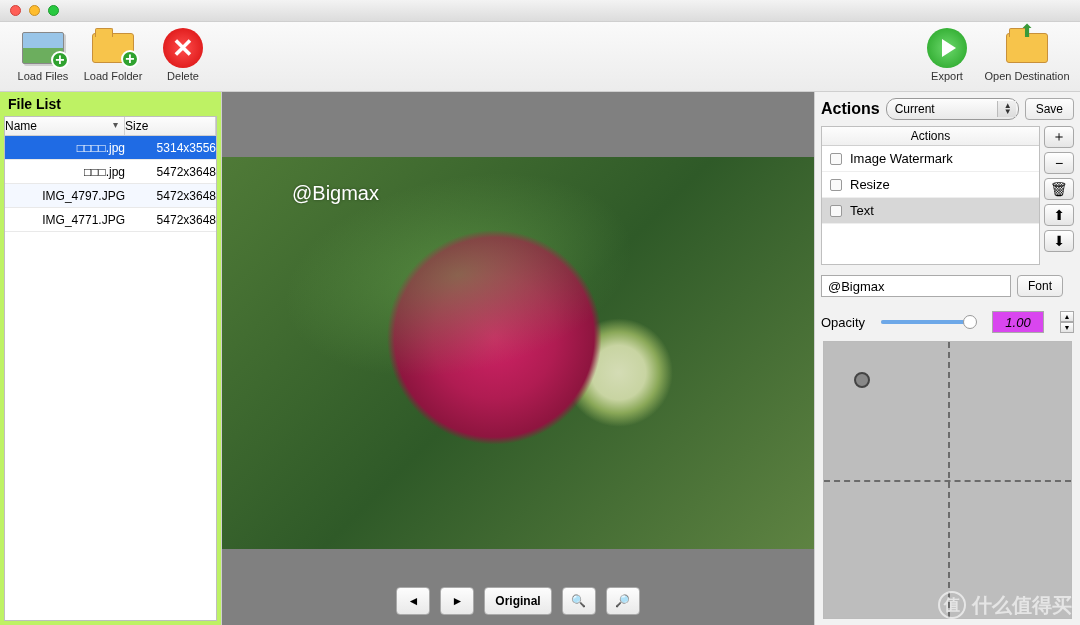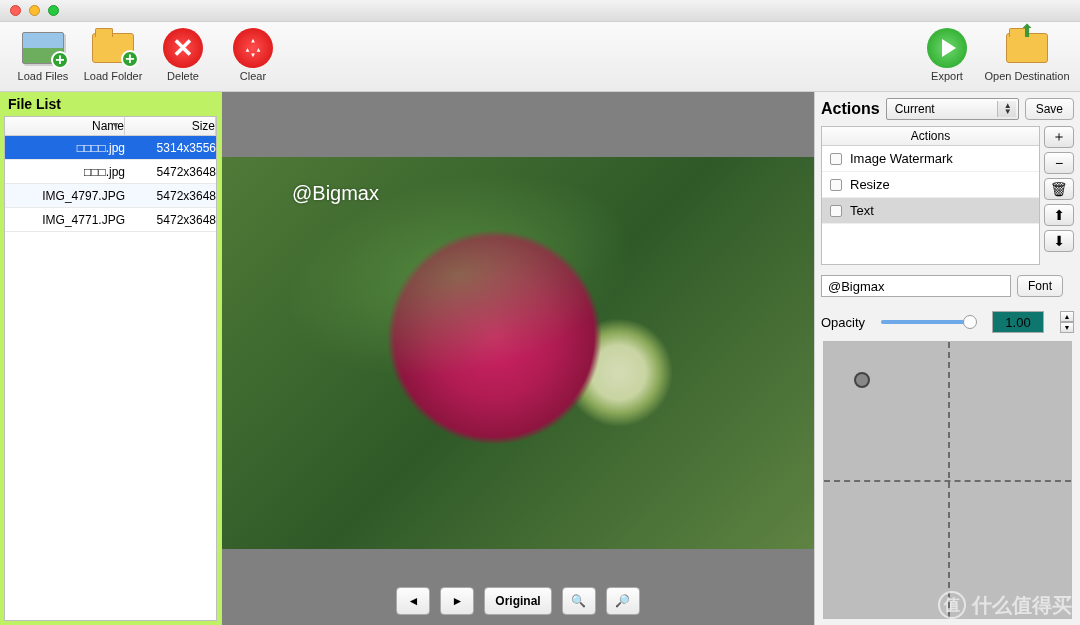--- a/index.html
+++ b/index.html
@@ -38,21 +38,21 @@
 .ico-export::after { content:""; width:0; height:0; border-left:14px solid #fff; border-top:9px solid transparent; border-bottom:9px solid transparent; margin-left:3px; }
 
 
 .main-area { display: flex; height: calc(100% - 92px); }
 
 
 .left-panel { width: 222px; background: #bef264; border-right: 1px solid #cfcfcf; display:flex; flex-direction:column; }
 .left-panel .panel-title { font-size: 14px; font-weight: 600; padding: 4px 8px 2px 8px; }
 .file-table { border: 1px solid #bfbfbf; margin: 2px 4px 4px 4px; flex:1; background:#fff; display:flex; flex-direction:column; }
 .ft-head { display:flex; background: linear-gradient(#fdfdfd,#f0f0f0); border-bottom:1px solid #cfcfcf; }
-.ft-head .col { font-size:12px; padding:2px 0; text-align:right; border-right:1px solid #d0d0d0; position:relative; }
+.ft-head .col { font-size:12px; padding:2px 0; text-align:left; border-right:1px solid #d0d0d0; position:relative; }
 .ft-head .col.sort::after { content:"▾"; position:absolute; right:6px; font-size:10px; color:#555; }
 .col-name { flex: 0 0 120px; }
 .col-size { flex: 1; }
 .ft-body { flex:1; overflow:auto; }
 .ft-row { display:flex; height:24px; align-items:center; font-size:12px; border-bottom:1px solid #e9e9e9; background:#f4f8ff; cursor:pointer;text-align:right; }
 .ft-row:nth-child(2n) { background:#fff; }
 .ft-row.selected { background:#1f6be4; color:#fff; }
 .ft-row .col { padding-left:6px; }
 
 
@@ -61,21 +61,21 @@
 .preview-img .leaf1 { position:absolute; width:60%; height:50%; left:10%; top:5%; background: radial-gradient(ellipse at center, rgba(110,170,80,0.5), transparent 70%); transform:rotate(-12deg); }
 .watermark { position:absolute; left:70px; top:25px; color:#fff; font-size:20px; font-weight:500; text-shadow:0 0 3px rgba(0,0,0,0.4); }
 .preview-toolbar { position:absolute; bottom:10px; left:0; right:0; display:flex; justify-content:center; gap:10px; }
 .p-btn { height:28px; min-width:38px; background:linear-gradient(#fdfdfd,#e9e9e9); border:1px solid #aaa; border-radius:4px; display:flex; align-items:center; justify-content:center; font-size:12px; font-weight:600; cursor:pointer; padding:0 10px; }
 .p-btn.ico { min-width:34px; padding:0; }
 
 
 .right-panel { width: 266px; background:#f2f2f2; border-left:1px solid #cfcfcf; display:flex; flex-direction:column; padding:6px 6px 0 6px; gap:6px; overflow:hidden; }
 .section-title { font-size:16px; font-weight:600; }
 .actions-bar { display:flex; align-items:center; gap:6px; }
-.dropdown { flex:1; height:22px; background:linear-gradient(#fdfdfd,#e9e9e9); border:1px solid #999; font-size:12px; display:flex; align-items:center; padding-left:8px; position:relative; border-radius:2px; cursor:pointer; }
+.dropdown { flex:1; height:22px; background:linear-gradient(#fdfdfd,#e9e9e9); border:1px solid #999; font-size:12px; display:flex; align-items:center; padding-left:8px; position:relative; border-radius:10px; cursor:pointer; }
 .dropdown::after { content:""; position:absolute; right:2px; top:2px; bottom:2px; width:18px; border-left:1px solid #bbb; background:linear-gradient(#f0f0f0,#dcdcdc); }
 .dropdown .chev { position:absolute; right:6px; font-size:8px; color:#333; display:flex; flex-direction:column; line-height:6px; z-index:1;}
 .btn { height:22px; background:linear-gradient(#fdfdfd,#ececec); border:1px solid #aaa; border-radius:4px; font-size:12px; padding:0 10px; cursor:pointer; }
 
 .actions-wrap { display:flex; gap:4px; }
 .actions-list { flex:1; border:1px solid #bfbfbf; background:#fff; }
 .al-head { font-size:12px; text-align:center; background:linear-gradient(#fdfdfd,#f0f0f0); border-bottom:1px solid #d0d0d0; padding:2px 0;}
 .al-item { display:flex; align-items:center; gap:8px; height:26px; padding-left:8px; font-size:13px; border-bottom:1px solid #eee; cursor:pointer; }
 .al-item.sel { background:#d7d7d7; }
 .al-check { width:12px; height:12px; border:1px solid #999; border-radius:2px; background:#fafafa; }
@@ -84,21 +84,21 @@
 
 .options { flex:1; display:flex; flex-direction:column; }
 .opt-row { display:flex; gap:6px; align-items:center; margin:4px 0; }
 .text-input { flex:1; height:22px; border:1px solid #aaa; background:#fff; font-size:13px; padding:0 6px; }
 .color-btn { color:#ff1a1a;margin-left:31px; }
 
 .opacity-row { display:flex; align-items:center; gap:16px; margin-top:10px; font-size:13px; }
 .slider { flex:1; height:4px; background:#c8c8c8; border-radius:2px; position:relative; }
 .slider .fill { position:absolute; left:0; top:0; bottom:0; width:100%; background:#6da8e8; border-radius:2px; }
 .slider .thumb { position:absolute; right:-1px; top:50%; width:14px; height:14px; background:#fff; border:1px solid #999; border-radius:50%; transform:translate(0,-50%); }
-.num-box { width:52px; height:22px; border:1px solid #aaa; background:#0f766e; font-size:13px; display:flex; align-items:center; justify-content:center; }
+.num-box { width:52px; height:22px; border:1px solid #aaa; background:#d946ef; font-size:13px; display:flex; align-items:center; justify-content:center;font-style:italic; }
 .stepper { width:14px; height:22px; display:flex; flex-direction:column; }
 .stepper div { flex:1; border:1px solid #aaa; background:linear-gradient(#fff,#e4e4e4); font-size:7px; display:flex; align-items:center; justify-content:center; cursor:pointer; }
 
 .position-pad { flex:1; min-height: 180px; margin:8px 2px 6px 2px; border:1px solid #bbb; background:#bdbdbd; position:relative; }
 .position-pad .h-line, .position-pad .v-line { position:absolute; background:transparent; }
 .position-pad .h-line { left:0; right:0; top:50%; height:0; border-top:2px dashed #6b6b6b; }
 .position-pad .v-line { top:0; bottom:0; left:50%; width:0; border-left:2px dashed #6b6b6b; }
 .position-pad .handle { position:absolute; width:16px; height:16px; border-radius:50%; background:#888; border:2px solid #444; left:30px; top:30px; cursor:grab; }
 
 
@@ -131,30 +131,20 @@
           <div class="plus">+</div>
         </div>
       </div>
     <div class="tb-label">Load Folder</div>
   </div>
   <div class="tb-item">
     <div class="tb-icon">
         <div class="ico-circle ico-delete">✕</div>
       </div>
     <div class="tb-label">Delete</div>
-  </div>
-  <div class="tb-item">
-    <div class="tb-icon">
-        <div class="ico-circle ico-clear">
-          <svg viewBox="0 0 24 24">
-            <path d="M12 2l2 4h-4l2-4zm6 10l-2 4 4 0-2-4zm-12 0l-2 4h4l-2-4zm6 10l-2-4h4l-2 4z"></path>
-          </svg>
-        </div>
-      </div>
-    <div class="tb-label">Clear</div>
   </div>
   <div class="tb-spacer"></div>
   <div class="tb-item">
     <div class="tb-icon">
         <div class="ico-circle ico-export"></div>
       </div>
     <div class="tb-label">Export</div>
   </div>
   <div class="tb-item wide">
     <div class="tb-icon">

